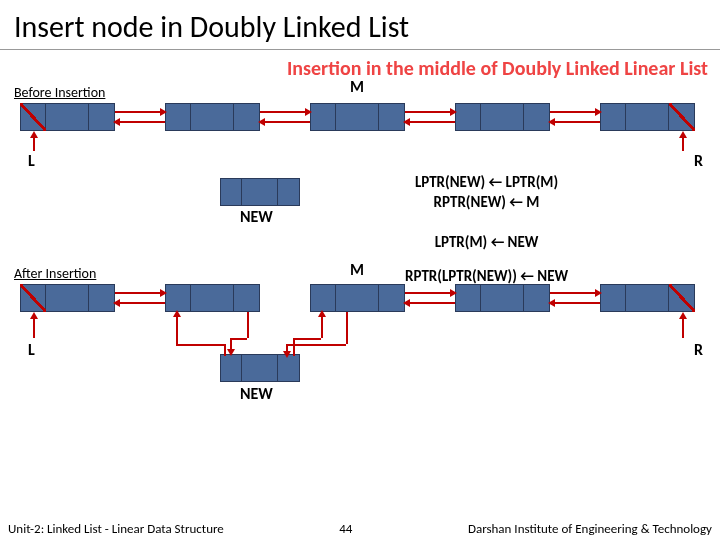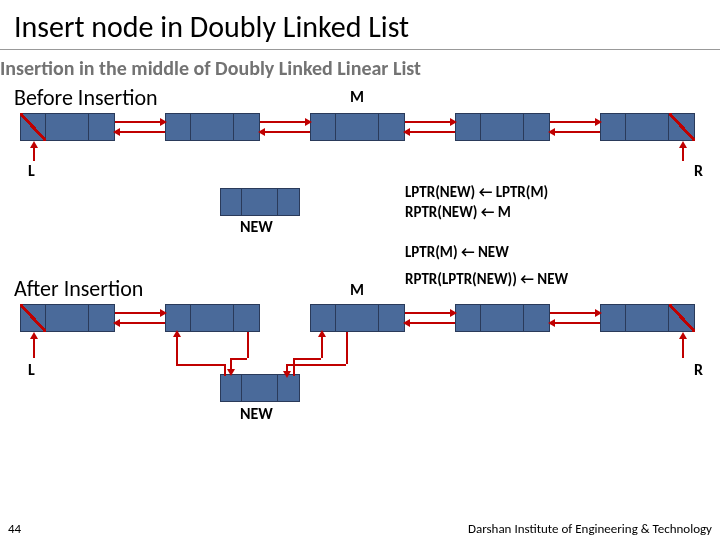--- a/index.html
+++ b/index.html
@@ -1,33 +1,33 @@
 <!DOCTYPE html>
 <html><head>
 <meta charset="utf-8">
 <style>
   * { box-sizing: border-box; margin: 0; padding: 0; }
   body { font-family: Calibri, Arial, sans-serif; width: 720px; height: 540px; background: #fff; position: relative; color: #000; }
   .title { font-size: 30px; padding: 8px 14px 4px; border-bottom: 1px solid #999; }
-  .subtitle { font-size: 20px; font-weight: bold; color: #737373; text-align: left; padding: 6px 0 2px; }
-  .section-h { font-size: 22px; padding: 2px 14px; }
+  .subtitle { font-size: 20px; font-weight: bold; color: #ef4444; text-align: right; padding: 6px 12px 2px; }
+  .section-h { font-size: 14px; padding: 2px 14px; text-decoration: underline; }
   .stage { position: relative; width: 720px; }
   .node { position: absolute; height: 28px; border: 1.5px solid #2a3a5a; background: #4a6a9a; display: flex; }
   .cell { border-right: 1.5px solid #2a3a5a; height: 100%; }
   .cell:last-child { border-right: none; }
   .slash { position: absolute; width: 26px; height: 28px; }
   .slash::before { content: ""; position: absolute; left: 0; top: 0; width: 100%; height: 100%; background: linear-gradient(to top right, transparent 46%, #c00000 46%, #c00000 54%, transparent 54%); }
   .lbl { position: absolute; font-size: 16px; font-weight: bold; }
   .arrow-h { position: absolute; height: 1.8px; background: #c00000; }
   .arrow-h .head-l { position: absolute; left: -6px; top: -3.5px; border: 4px solid transparent; border-right: 7px solid #c00000; }
   .arrow-h .head-r { position: absolute; right: -6px; top: -3.5px; border: 4px solid transparent; border-left: 7px solid #c00000; }
   .arrow-v { position: absolute; width: 1.8px; background: #c00000; }
   .arrow-v .head-u { position: absolute; top: -6px; left: -3.5px; border: 4px solid transparent; border-bottom: 7px solid #c00000; }
   .arrow-v .head-d { position: absolute; bottom: -6px; left: -3.5px; border: 4px solid transparent; border-top: 7px solid #c00000; }
-  .ops { position: absolute; font-size: 15px; font-weight: bold; line-height: 1.3; }
+  .ops { position: absolute; font-size: 15px; font-weight: bold; line-height: 1.3; text-align: center; }
   .footer { position: absolute; bottom: 0; left: 0; width: 720px; font-size: 13px; padding: 4px 8px; display: flex; justify-content: space-between; align-items: center; }
   .pnum { font-weight: normal; }
 </style>
 </head>
 <body>
 
 <div class="title">Insert node in Doubly Linked List</div>
 <div class="subtitle">Insertion in the middle of Doubly Linked Linear List</div>
 <div class="section-h">Before Insertion</div>
 
@@ -102,21 +102,21 @@
     <div class="cell" style="width:22px;"></div>
       <div class="cell" style="width:36px;"></div>
       <div class="cell" style="width:22px;"></div>
   </div>
   <div class="lbl" style="left:240px; top:104px;">NEW</div>
 
   <div class="ops" style="left:405px; top:70px;">
     <div>LPTR(NEW) ← LPTR(M)</div>
     <div>RPTR(NEW) ← M</div>
     <div style="margin-top:21px;">LPTR(M) ← NEW</div>
-    <div style="margin-top:7px;">RPTR(LPTR(NEW)) ← NEW</div>
+    <div style="margin-top:14px;">RPTR(LPTR(NEW)) ← NEW</div>
   </div>
 </div>
 
 <div class="section-h" style="">After Insertion</div>
 
 <div class="stage" style="height:150px;">
   <div class="lbl" style="left:350px; top:-24px;">M</div>
 
   <div class="node" style="left:20px; top:0; width:95px;">
     <div class="cell" style="width:26px;"></div>
@@ -203,15 +203,16 @@
 
   <div class="arrow-v" style="left:286px; top:60px; height:12px;"></div>
   <div class="arrow-h" style="left:286px; top:60px; width:60px;"></div>
   <div class="arrow-v" style="left:346px; top:28px; height:32px;"></div>
   <div class="arrow-v" style="left:286px; top:64px; height:8px;">
       <div class="head-d"></div>
     </div>
 </div>
 
 <div class="footer">
+  <span>Unit-2: Linked List - Linear Data Structure</span>
   <span class="pnum">44</span>
   <span>Darshan Institute of Engineering &amp; Technology</span>
 </div>
 
 </body></html>

